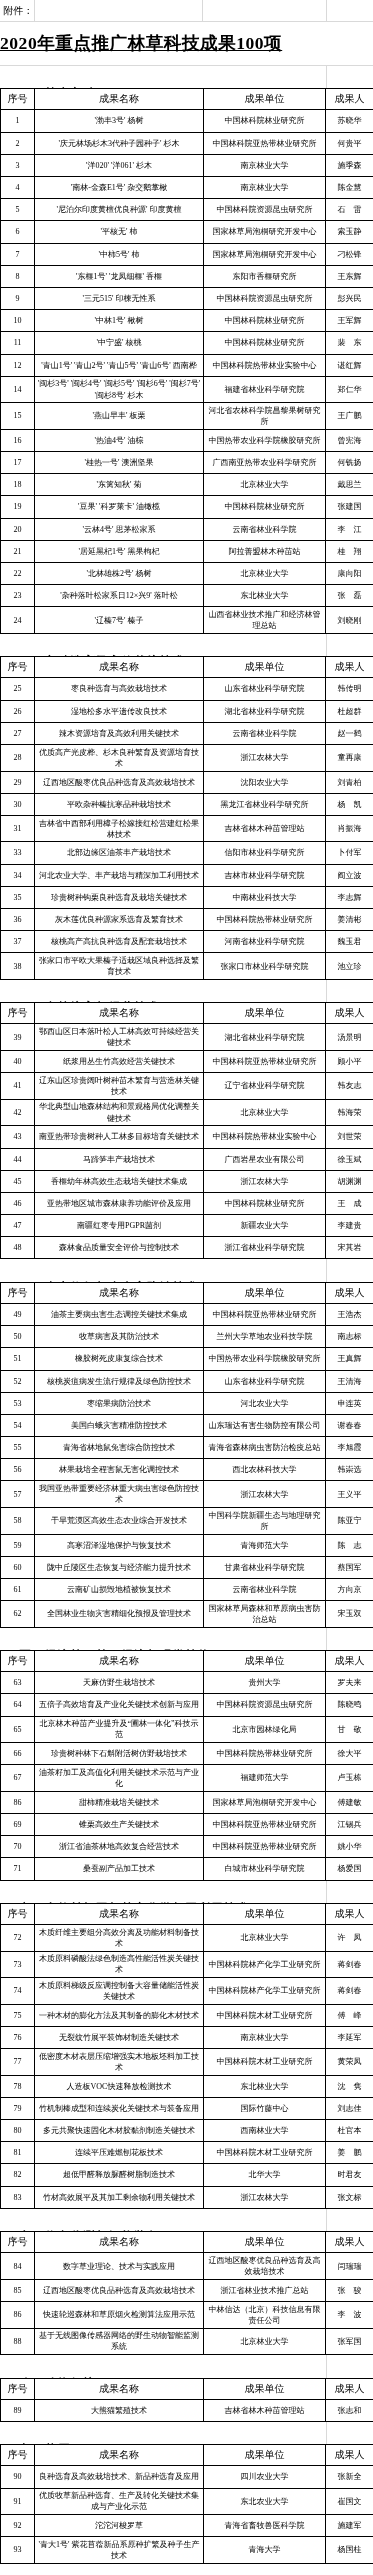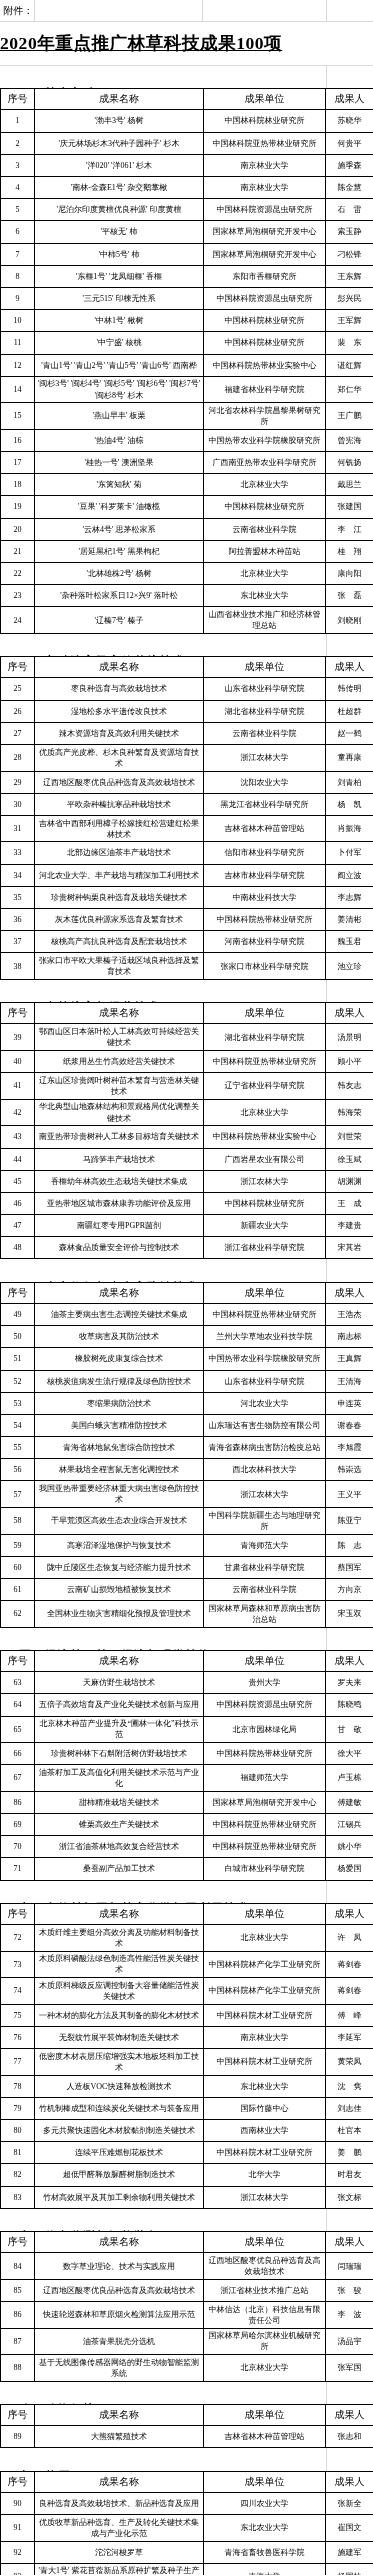--- a/index.html
+++ b/index.html
@@ -738,26 +738,20 @@
               <td>浙江省林业技术推广总站</td>
               <td>张　骏</td>
             </tr>
             <tr>
               <td>86</td>
               <td>快速轮巡森林和草原烟火检测算法应用示范</td>
               <td>中林信达（北京）科技信息有限责任公司</td>
               <td>李　波</td>
             </tr>
             <tr>
-              <td>87</td>
-              <td>油茶青果脱壳分选机</td>
-              <td>国家林草局哈尔滨林业机械研究所</td>
-              <td>汤晶宇</td>
-            </tr>
-            <tr>
               <td>88</td>
               <td>基于无线图像传感器网络的野生动物智能监测系统</td>
               <td>北京林业大学</td>
               <td>张军国</td>
             </tr>
           </tbody>
     </table>
   </section>
 
   <section>

